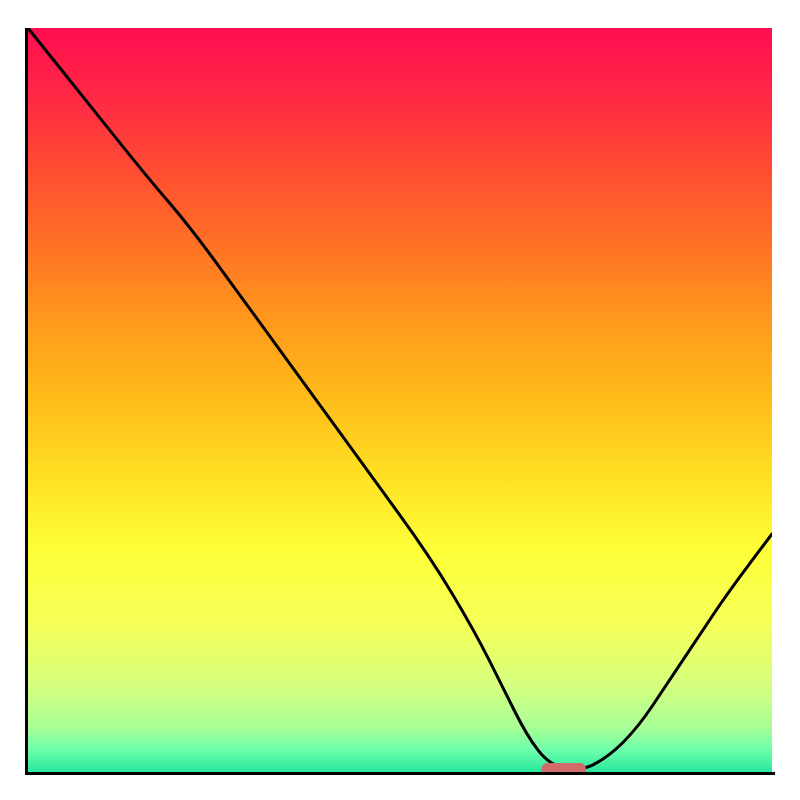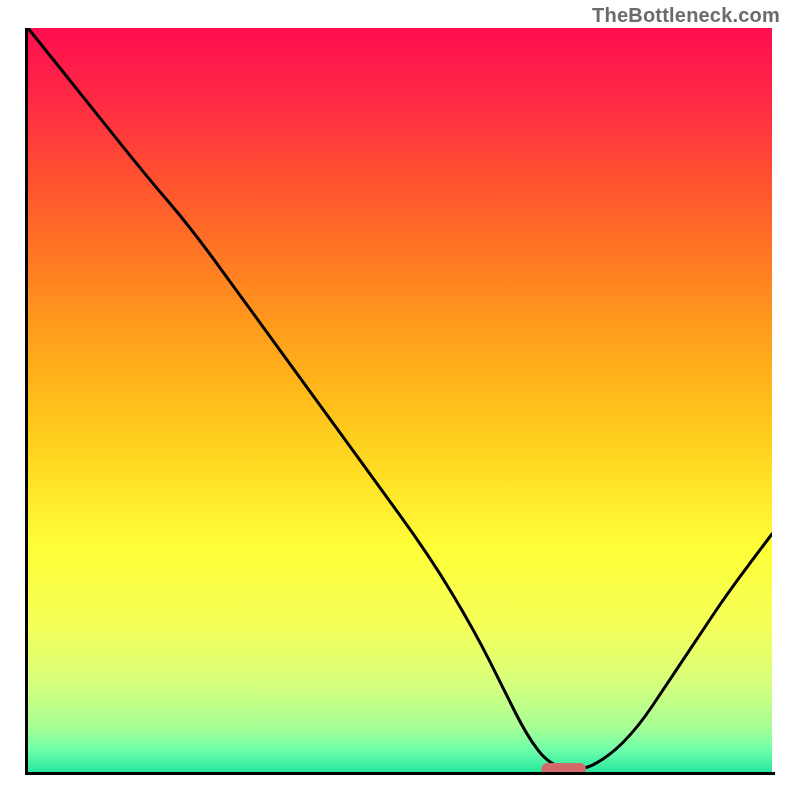--- a/index.html
+++ b/index.html
@@ -81,21 +81,20 @@
     left: 25px;
     width: 750px;
     height: 3px;
   }
 </style>
 </head>
 <body>
 
 <div class="chart-container">
 
-  <div class="watermark">TheBottleneck.com</div>
 
   <div class="axis-line axis-left"></div>
   <div class="axis-line axis-bottom"></div>
 
   <div class="plot-area">
     <div class="gradient-bg"></div>
     <svg class="curve-svg" viewBox="0 0 744 744" preserveAspectRatio="none">
       <path d="M 0 0 Q 0 0 29.76 37.19999999999999 Q 59.52 74.39999999999998 89.28 111.59999999999997 Q 119.04 148.79999999999995 141.36 174.83999999999997 Q 163.68 200.88 193.44 241.8 Q 223.2 282.72 252.96 323.64 Q 282.72 364.56 312.48 405.48 Q 342.24 446.4 372 487.32 Q 401.76000000000005 528.24 424.08000000000004 565.44 Q 446.4 602.64 461.28 632.4 Q 476.16 662.16 487.32000000000005 684.48 Q 498.48 706.8 509.64 721.68 Q 520.8 736.56 535.68 740.28 Q 550.56 744 565.44 736.56 Q 580.32 729.12 595.2 714.24 Q 610.0799999999999 699.36 624.96 677.04 Q 639.84 654.72 654.72 632.4000000000001 Q 669.6 610.08 684.48 587.76 Q 699.36 565.44 721.6800000000001 535.6800000000001 L 744 505.91999999999996" id="curvePath" fill="none" stroke="#000000" stroke-width="3" stroke-linecap="round" stroke-linejoin="round"></path>
       <rect id="markerRect" class="marker" x="513.3599999999999" y="735" width="44.64" height="12" rx="6" ry="6" fill="#d36a6a"></rect>
     </svg>

